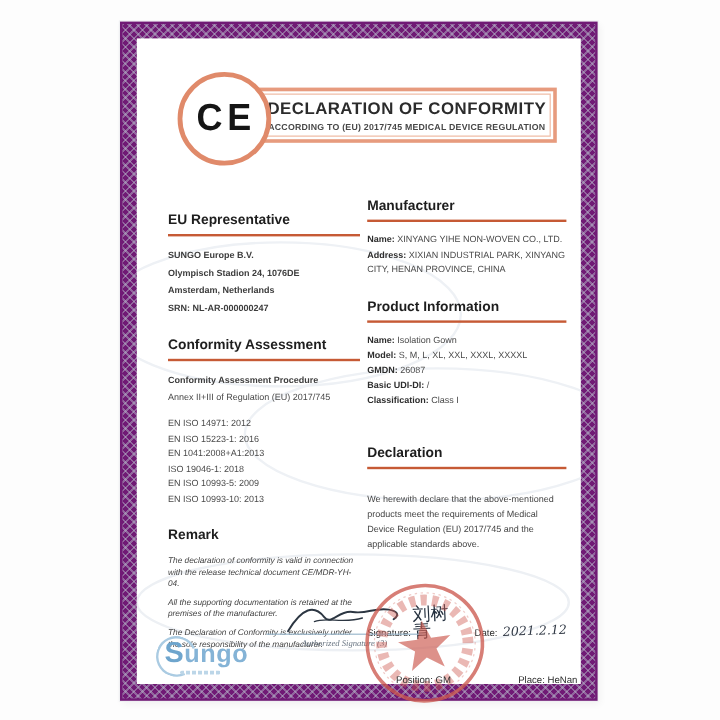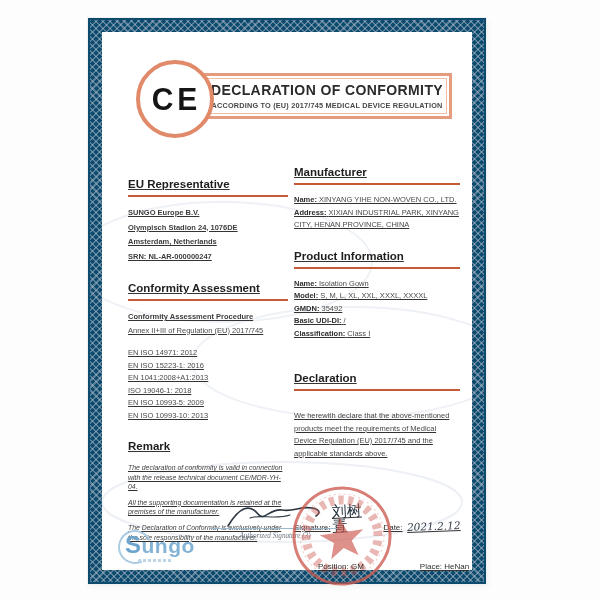--- a/index.html
+++ b/index.html
@@ -1,22 +1,22 @@
 <!DOCTYPE html>
 <html><head>
 <meta charset="utf-8">
 <style>
   html,body{margin:0;padding:0;}
   body{
     width:600px;height:600px;background:#fdfdfd;position:relative;
     font-family:"Liberation Sans", sans-serif;color:#333;overflow:hidden;
   }
   .cert{
-    position:absolute;left:88px;top:18px;width:398px;height:566px;
-    background:#0c4a6e;box-shadow:0 0 0 1px #f0f1f3, 2px 3px 6px rgba(0,0,0,.05);
+    position:absolute;left:100px;top:18px;width:398px;height:566px;
+    background:#701a75;box-shadow:0 0 0 1px #f0f1f3, 2px 3px 6px rgba(0,0,0,.05);
   }
   .lace{
     position:absolute;inset:2px;
     background:
       repeating-linear-gradient(45deg, rgba(186,194,206,.45) 0 1.5px, transparent 1.5px 5px),
       repeating-linear-gradient(-45deg, rgba(186,194,206,.45) 0 1.5px, transparent 1.5px 5px);
   }
   .inner{
     position:absolute;inset:14px;background:#fff;overflow:visible;
   }
@@ -33,21 +33,21 @@
     position:absolute;left:62px;top:41px;width:288px;height:46px;
     border:3px solid #e79b7e;background:#fff;z-index:1;
     box-shadow:inset 0 0 0 2px #fff, inset 0 0 0 3px #f0bda6;
     display:flex;flex-direction:column;align-items:center;justify-content:center;
     padding-left:38px;box-sizing:border-box;
   }
   .title{font-size:14px;font-weight:bold;color:#2b2b2b;letter-spacing:.4px;white-space:nowrap;}
   .subtitle{font-size:7.3px;font-weight:bold;color:#474747;margin-top:3px;white-space:nowrap;letter-spacing:.2px;}
 
   
-  .col{position:absolute;top:0;text-decoration:underline;}
+  .col{position:absolute;top:0;}
   .col-left{left:26px;width:160px;top:146px;}
   .col-right{left:192px;width:166px;top:134px;}
 
   .sec-head{
     font-size:11.5px;font-weight:bold;color:#1e1e1e;
     border-bottom:2px solid #c65a35;padding-bottom:5px;margin:0 0 9px 0;
   }
   .sec-head.noline{border-bottom:none;padding-bottom:2px;}
   .bodyline{font-size:7.5px;font-weight:bold;color:#3d3d3d;line-height:14.5px;}
   .plain{font-size:7.5px;color:#4a4a4a;line-height:12.5px;font-weight:normal;}
@@ -155,21 +155,21 @@
 
     <div class="col col-right">
       <div class="sec-head">Manufacturer</div>
       <div class="plain"><span class="lbl">Name:</span> <span>XINYANG YIHE NON-WOVEN CO., LTD.</span></div>
       <div class="plain"><span class="lbl">Address:</span> <span>XIXIAN INDUSTRIAL PARK, XINYANG CITY, HENAN PROVINCE, CHINA</span></div>
 
       <div class="gap18"></div>
       <div class="sec-head">Product Information</div>
       <div class="plain"><span class="lbl">Name:</span> <span>Isolation Gown</span></div>
       <div class="plain"><span class="lbl">Model:</span> <span>S, M, L, XL, XXL, XXXL, XXXXL</span></div>
-      <div class="plain"><span class="lbl">GMDN:</span> <span>35492</span></div>
+      <div class="plain"><span class="lbl">GMDN:</span> <span>26087</span></div>
       <div class="plain"><span class="lbl">Basic UDI-DI:</span> <span>/</span></div>
       <div class="plain"><span class="lbl">Classification:</span> <span>Class I</span></div>
 
       <div class="gap18"></div>
         <div class="gap14"></div>
       <div class="sec-head">Declaration</div>
       <div class="gap10"></div>
       <div class="decl-text">We herewith declare that the above-mentioned products meet the requirements of Medical Device Regulation (EU) 2017/745 and the applicable standards above.</div>
 
       <div class="sig-row">

